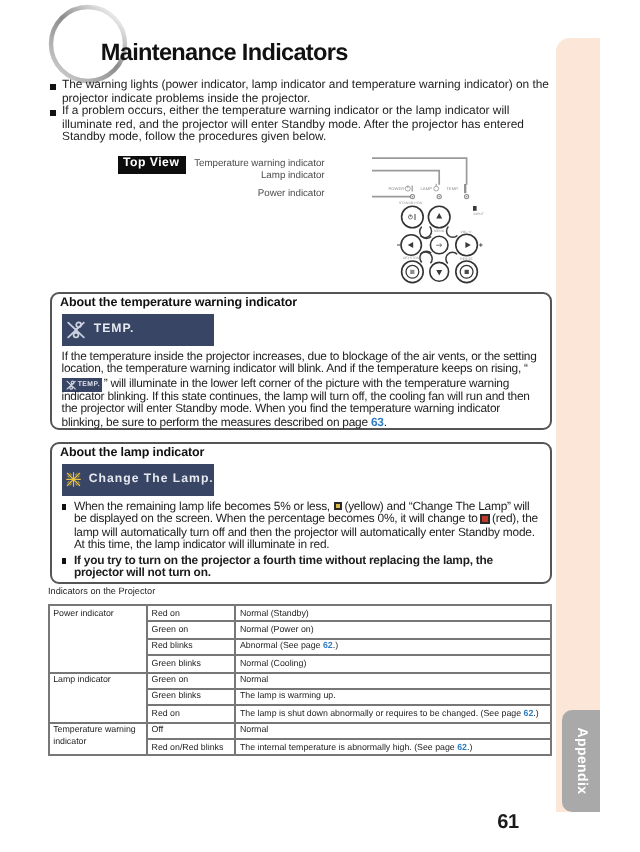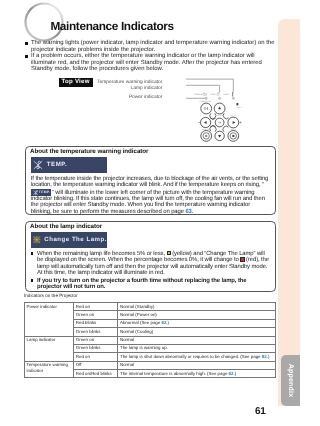--- a/index.html
+++ b/index.html
@@ -23,22 +23,22 @@
   background:#a9a9a9;border-radius:5px 0 0 5px;
 }
 .apptab span{
   position:absolute;left:0;top:0;width:51px;height:19px;
   transform:rotate(90deg);transform-origin:9.5px 9.5px;
   color:#ffffff;font-size:7px;font-weight:bold;letter-spacing:.2px;
   display:flex;align-items:center;justify-content:center;
   white-space:nowrap;
 }
 .pagenum{
-  position:absolute;left:255px;top:406px;width:30px;height:14px;
-  font-size:10px;font-weight:bold;color:#1a1a1a;
+  position:absolute;left:239px;top:406px;width:30px;height:14px;
+  text-align:center;font-size:10px;font-weight:bold;color:#1a1a1a;
   letter-spacing:-0.2px;
 }
 .title{
   position:absolute;left:25.4px;top:18.8px;
   font-size:11.8px;font-weight:bold;color:#111;letter-spacing:-0.35px;
   white-space:nowrap;
   margin-left:25px;
 }
 
 

